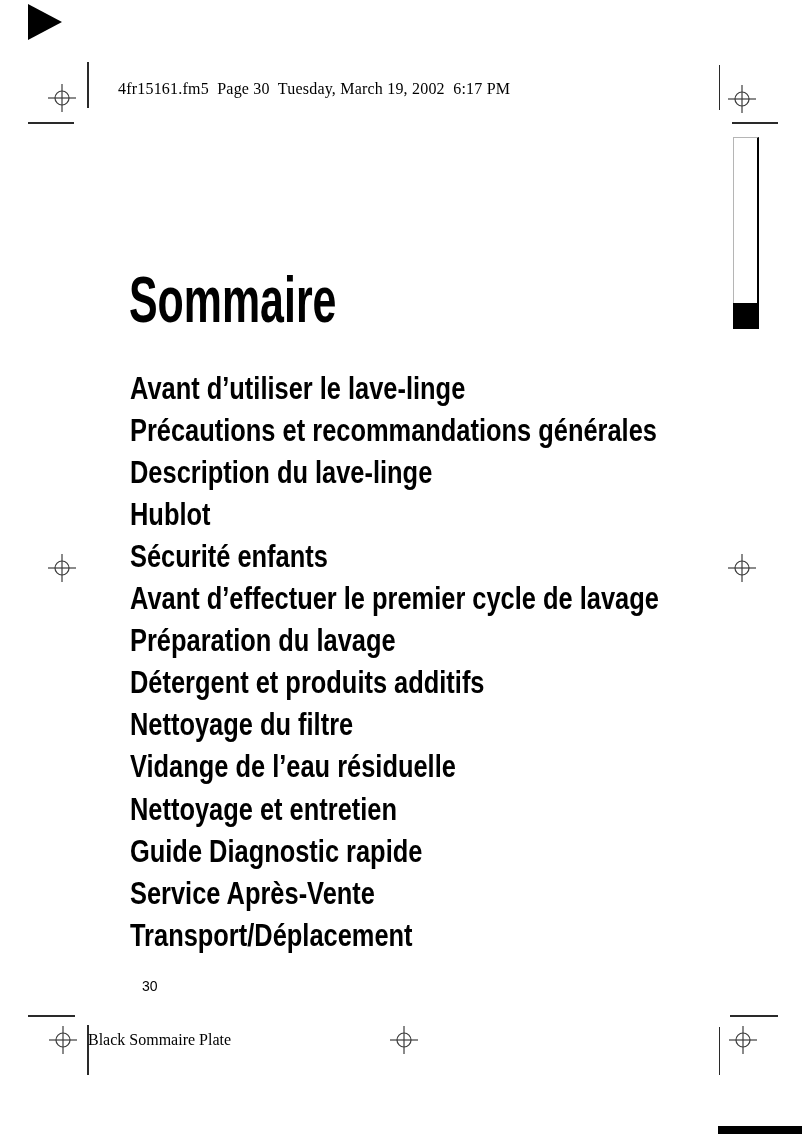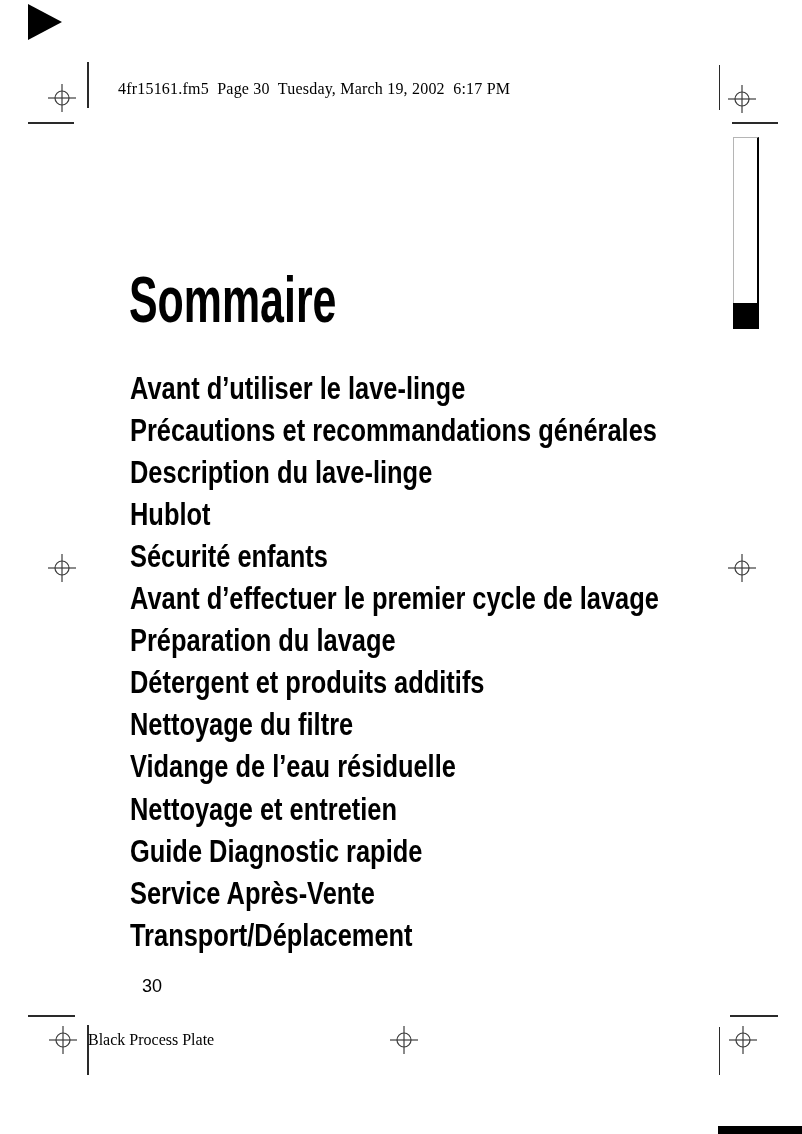--- a/index.html
+++ b/index.html
@@ -32,21 +32,21 @@
   }
   .title{
     position:absolute;left:129px;top:267px;font-size:65px;font-weight:bold;
     line-height:65px;white-space:nowrap;transform:scaleX(0.66);transform-origin:0 0;
   }
   .toc{position:absolute;left:130px;top:337.5px;margin-top:30px;}
   .toc-item{
     height:42.12px;line-height:42.12px;font-size:31px;font-weight:bold;
     white-space:nowrap;transform:scaleX(0.82);transform-origin:0 50%;
   }
-  .pagenum{position:absolute;left:142px;top:979px;font-size:18px;line-height:14px;}
+  .pagenum{position:absolute;left:142px;top:979px;font-size:14px;line-height:14px;}
   .plate{
     position:absolute;left:88px;top:1032px;font-family:"Liberation Serif",serif;
     font-size:16px;line-height:16px;white-space:nowrap;
   }
 </style>
 </head>
 <body>
 
 <div class="page">
 
@@ -119,15 +119,15 @@
     <div class="toc-item">Nettoyage du filtre</div>
     <div class="toc-item">Vidange de l’eau résiduelle</div>
     <div class="toc-item">Nettoyage et entretien</div>
     <div class="toc-item">Guide Diagnostic rapide</div>
     <div class="toc-item">Service Après-Vente</div>
     <div class="toc-item">Transport/Déplacement</div>
   </div>
 
   <div class="pagenum">30</div>
 
-  <div class="plate">Black Process Plate</div>
+  <div class="plate">Black Sommaire Plate</div>
 
 </div>
 
 </body></html>

